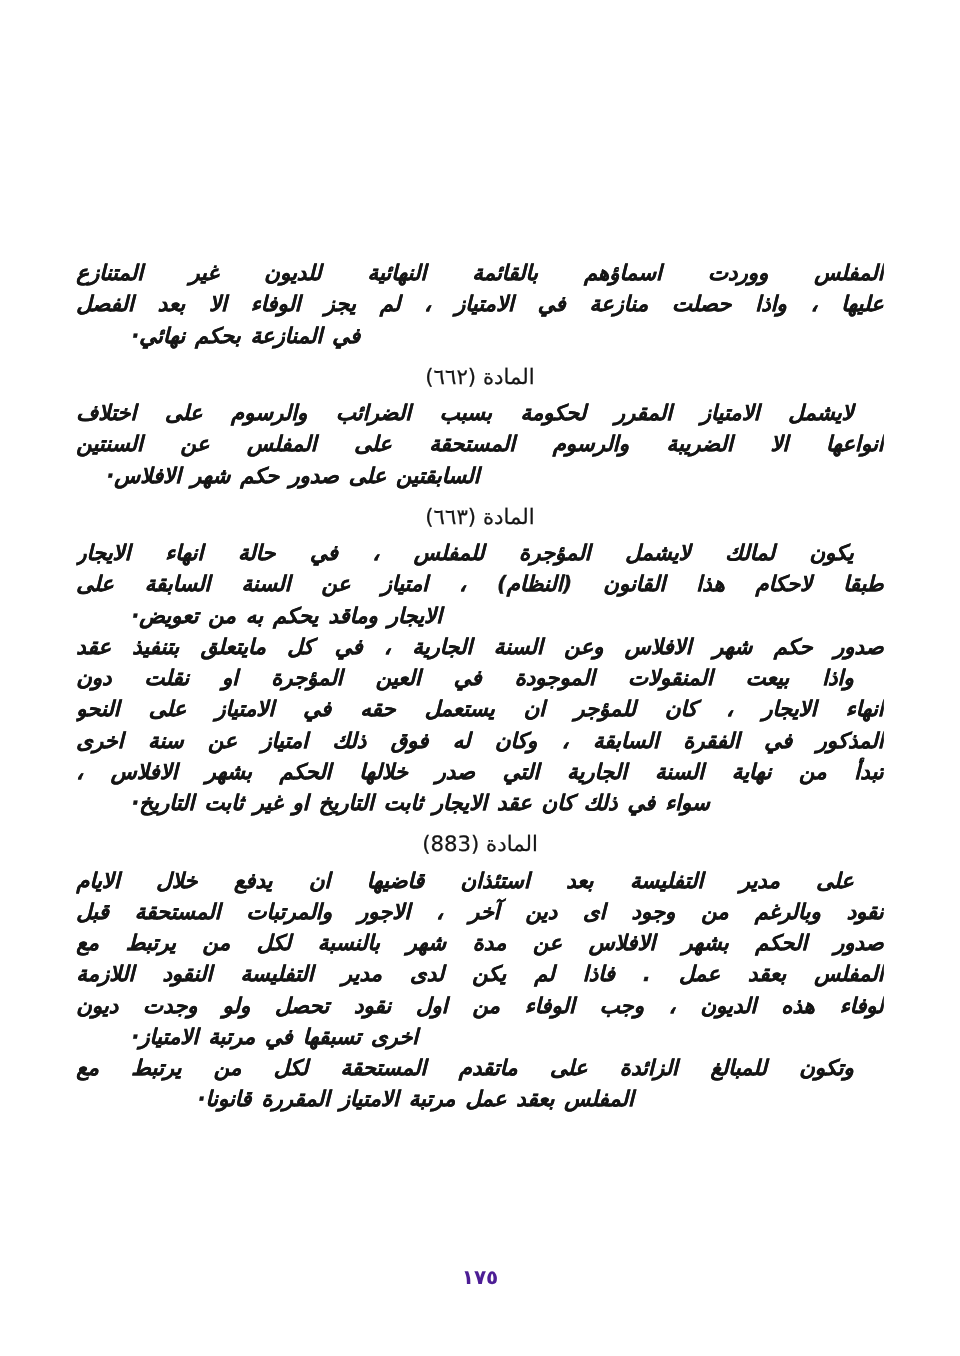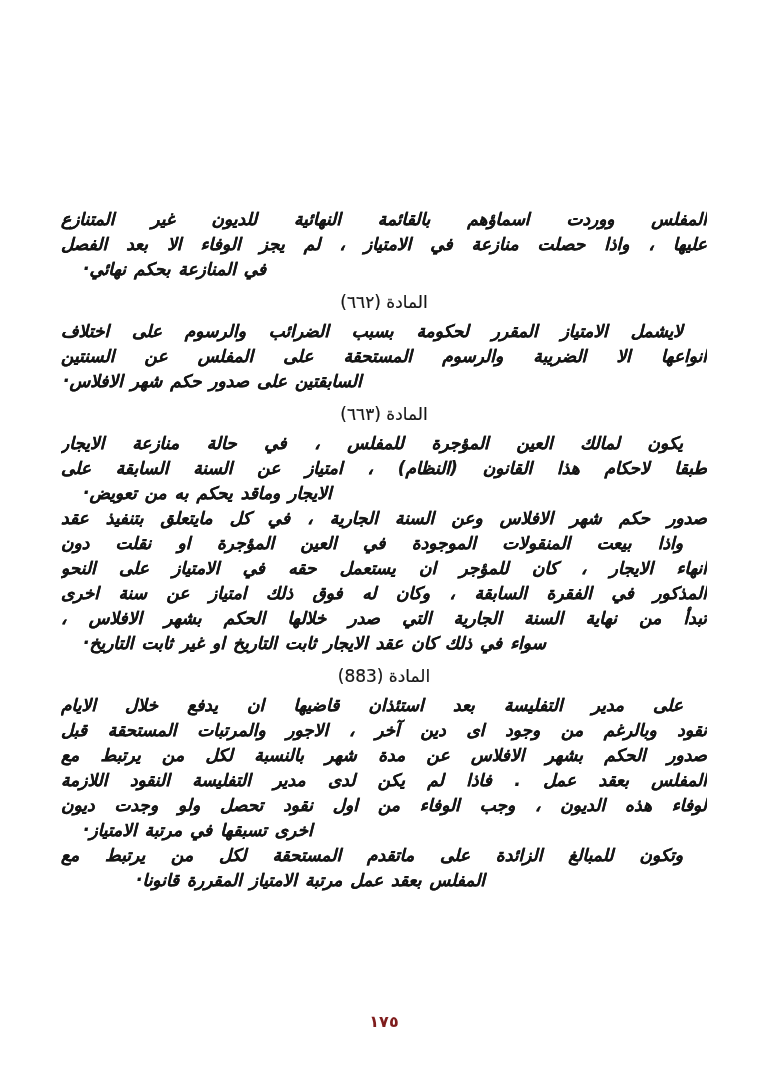--- a/index.html
+++ b/index.html
@@ -39,41 +39,42 @@
     text-align: justify;
     text-align-last: justify;
   }
   .line.first {
     padding-right: 24px;
   }
   .line.last {
     text-align: left;
     text-align-last: left;
     padding-left: 22px;
+    margin-left: 22px;
   }
   .line.last.flush { padding-left: 2px; }
   .line.last.deep  { padding-left: 75px; text-align: center; }
   .heading {
     text-align: center;
     line-height: 25px;
     height: 25px;
     margin: 8px 0 4px 0;
     font-weight: 400;
   }
   .page-number {
     position: absolute;
     top: 1012px;
     left: 0;
     width: 100%;
     text-align: center;
     direction: rtl;
     font-size: 16px;
     font-weight: 700;
     letter-spacing: 3px;
-    color: #7f1d1d;
+    color: #4c1d95;
   }
 </style>
 </head>
 <body>
 
 <div class="page">
   <div class="text-block">
 
     <div class="para">
       <div class="line just">المفلس ووردت اسماؤهم بالقائمة النهائية للديون غير المتنازع</div>
@@ -83,21 +84,21 @@
 
     <div class="heading">المادة (٦٦٢)</div>
     <div class="para">
       <div class="line just first">لايشمل الامتياز المقرر لحكومة بسبب الضرائب والرسوم على اختلاف</div>
       <div class="line just">انواعها الا الضريبة والرسوم المستحقة على المفلس عن السنتين</div>
       <div class="line last flush">السابقتين على صدور حكم شهر الافلاس·</div>
     </div>
 
     <div class="heading">المادة (٦٦٣)</div>
     <div class="para">
-      <div class="line just first">يكون لمالك العين المؤجرة للمفلس ، في حالة منازعة الايجار</div>
+      <div class="line just first">يكون لمالك لايشمل المؤجرة للمفلس ، في حالة انهاء الايجار</div>
       <div class="line just">طبقا لاحكام هذا القانون (النظام) ، امتياز عن السنة السابقة على</div>
       <div class="line last">الايجار وماقد يحكم به من تعويض·</div>
       <div class="line just">صدور حكم شهر الافلاس وعن السنة الجارية ، في كل مايتعلق بتنفيذ عقد</div>
     </div>
     <div class="para">
       <div class="line just first">واذا بيعت المنقولات الموجودة في العين المؤجرة او نقلت دون</div>
       <div class="line just">انهاء الايجار ، كان للمؤجر ان يستعمل حقه في الامتياز على النحو</div>
       <div class="line just">المذكور في الفقرة السابقة ، وكان له فوق ذلك امتياز عن سنة اخرى</div>
       <div class="line just">تبدأ من نهاية السنة الجارية التي صدر خلالها الحكم بشهر الافلاس ،</div>
       <div class="line last">سواء في ذلك كان عقد الايجار ثابت التاريخ او غير ثابت التاريخ·</div>

